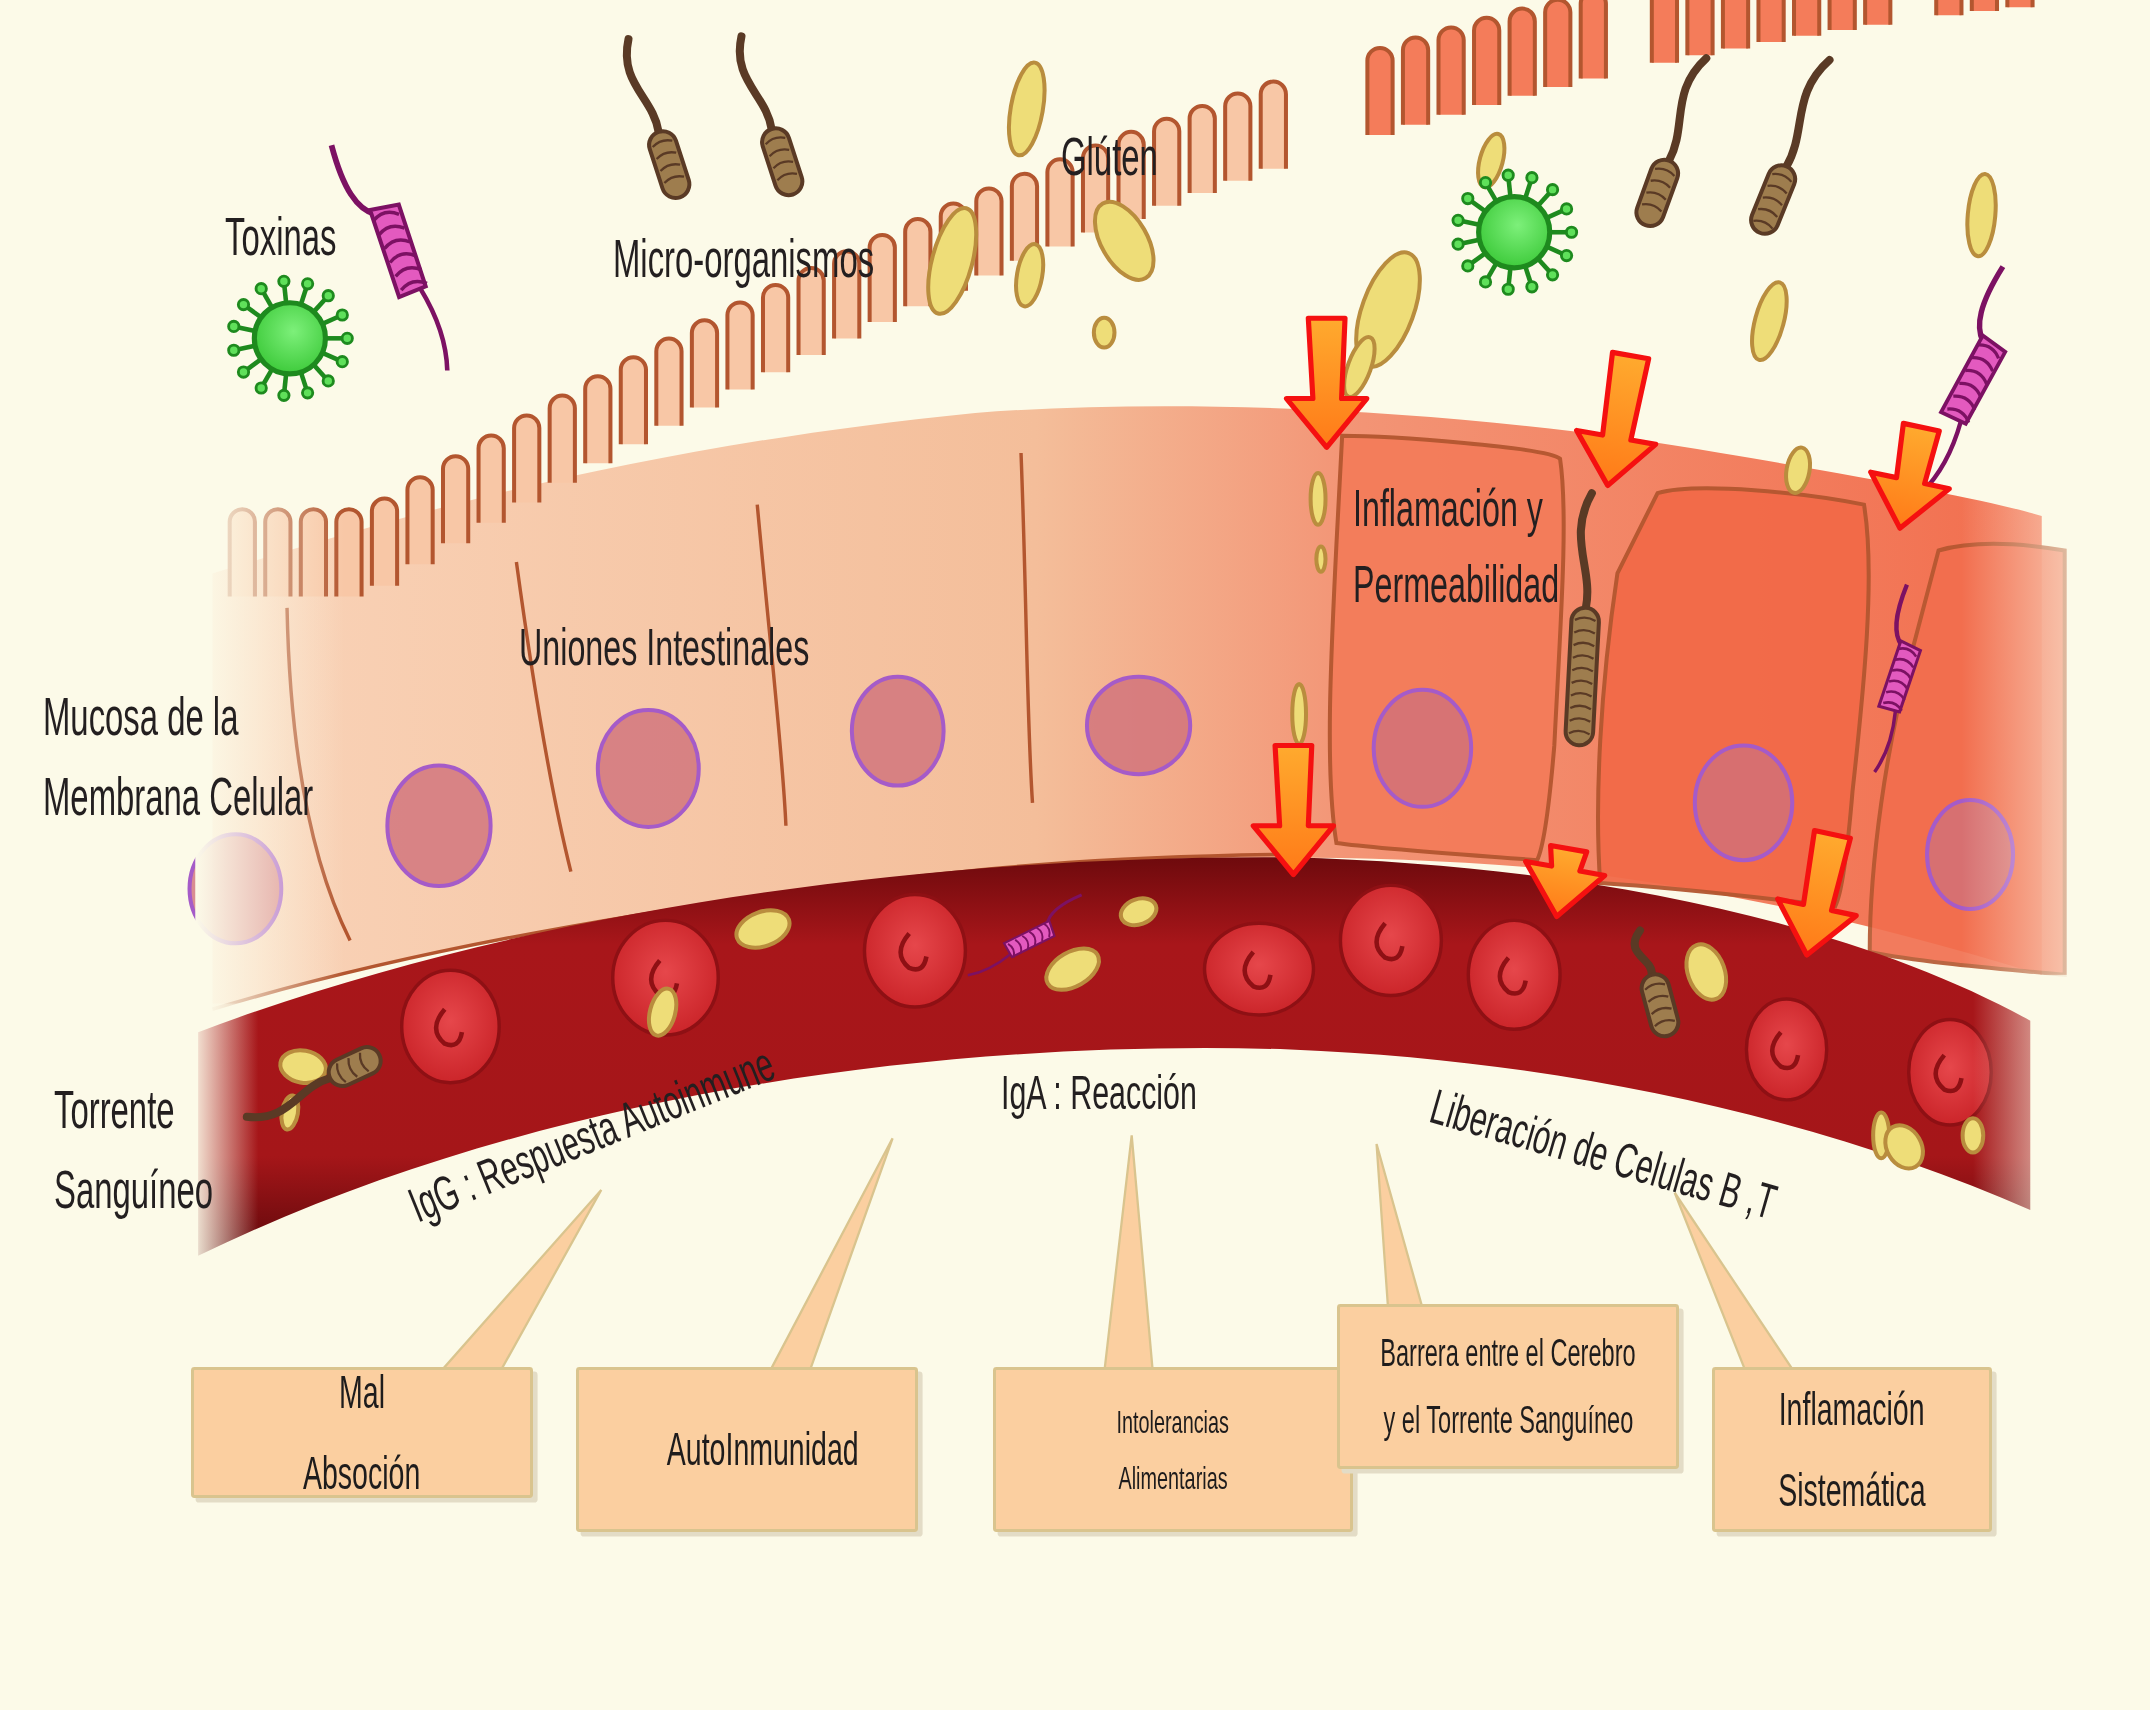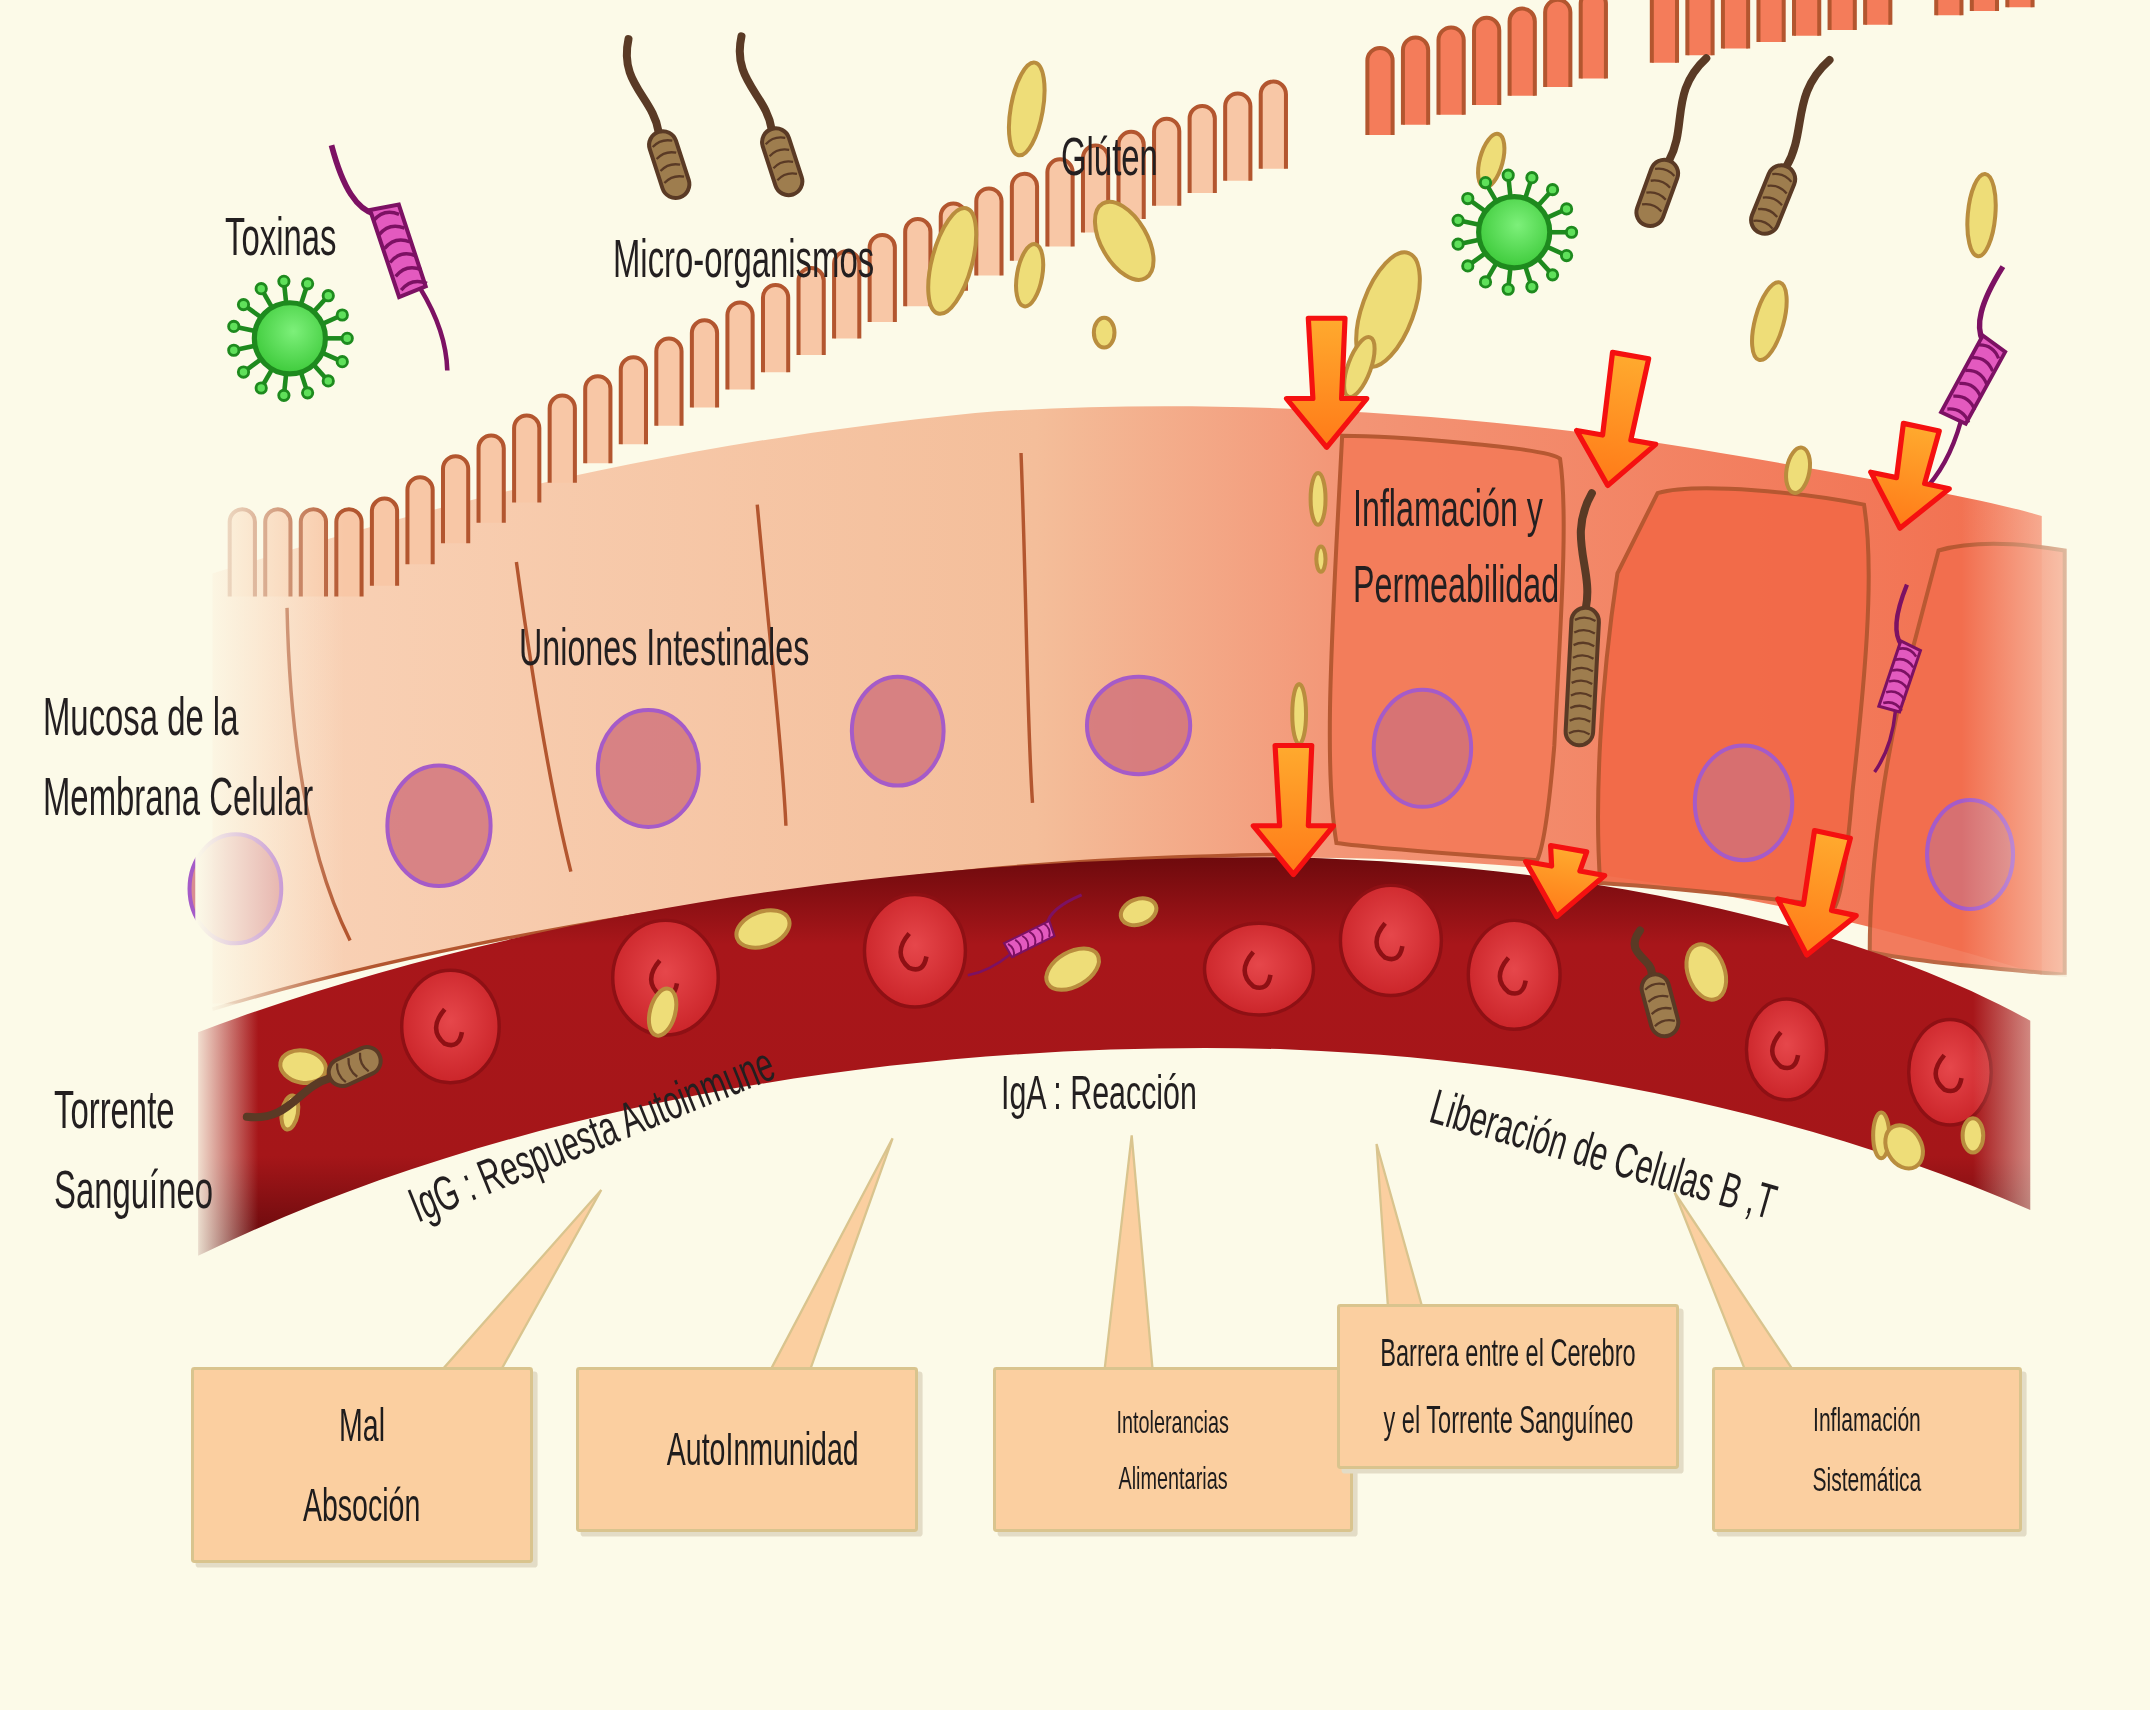--- a/index.html
+++ b/index.html
@@ -417,34 +417,34 @@
 </div>
 <div class="lbl cond" style="left:54px;top:1070px;font-size:53px;line-height:80px;">
   <div>Torrente</div>
   <div>Sanguíneo</div>
 </div>
 
 <div class="lbl" style="left:401px;top:1181px;font-size:49px;transform:rotate(-22deg) scaleX(0.62);">IgG : Respuesta Autoinmune</div>
 <div class="lbl cond" style="left:1001px;top:1064px;font-size:49px;">IgA : Reacción</div>
 <div class="lbl" style="left:1440px;top:1078px;font-size:49px;transform:rotate(16deg) scaleX(0.62);">Liberación de Celulas B ,T</div>
 
-<div class="box" style="left:191px;top:1367px;width:342px;height:196px;font-size:46px;">
+<div class="box" style="left:191px;top:1367px;width:342px;height:131px;font-size:46px;">
   <span>Mal</span>
   <span>Absoción</span>
 </div>
 <div class="box" style="left:576px;top:1367px;width:342px;height:165px;font-size:46px;padding-left:31px;">
   <span>AutoInmunidad</span>
 </div>
 <div class="box" style="left:957px;top:1367px;width:360px;height:165px;font-size:32px;margin-left:36px;">
   <span>Intolerancias</span>
   <span>Alimentarias</span>
 </div>
 <div class="box" style="left:1337px;top:1304px;width:342px;height:165px;font-size:38px;">
   <span>Barrera entre el Cerebro</span>
   <span>y el Torrente Sanguíneo</span>
 </div>
-<div class="box" style="left:1712px;top:1367px;width:310px;height:165px;font-size:34px;">
+<div class="box" style="left:1712px;top:1367px;width:280px;height:165px;font-size:46px;">
   <span>Inflamación</span>
   <span>Sistemática</span>
 </div>
 
 </div>
 
 
 </body></html>

